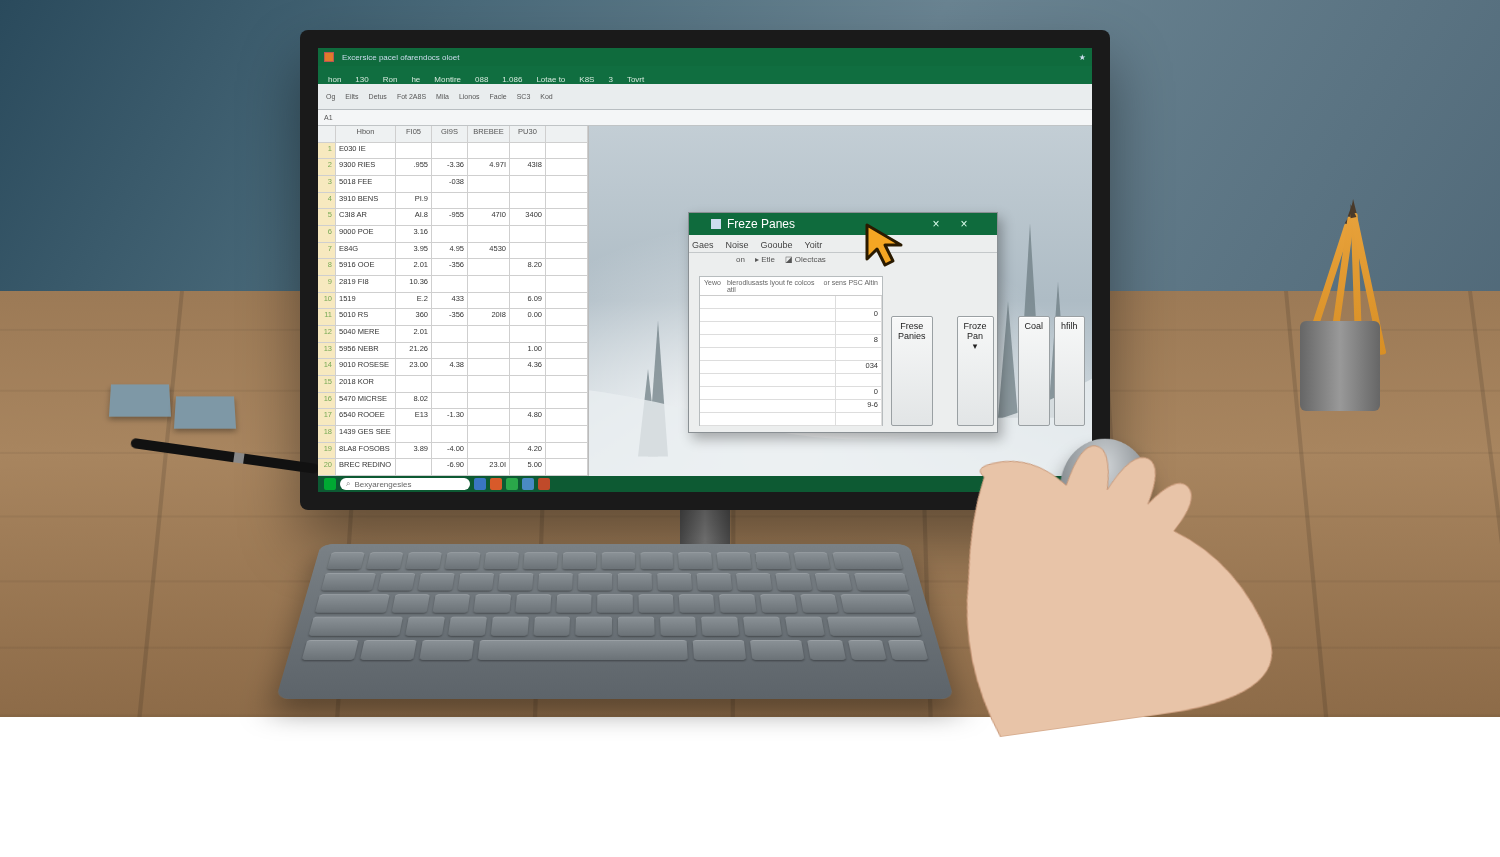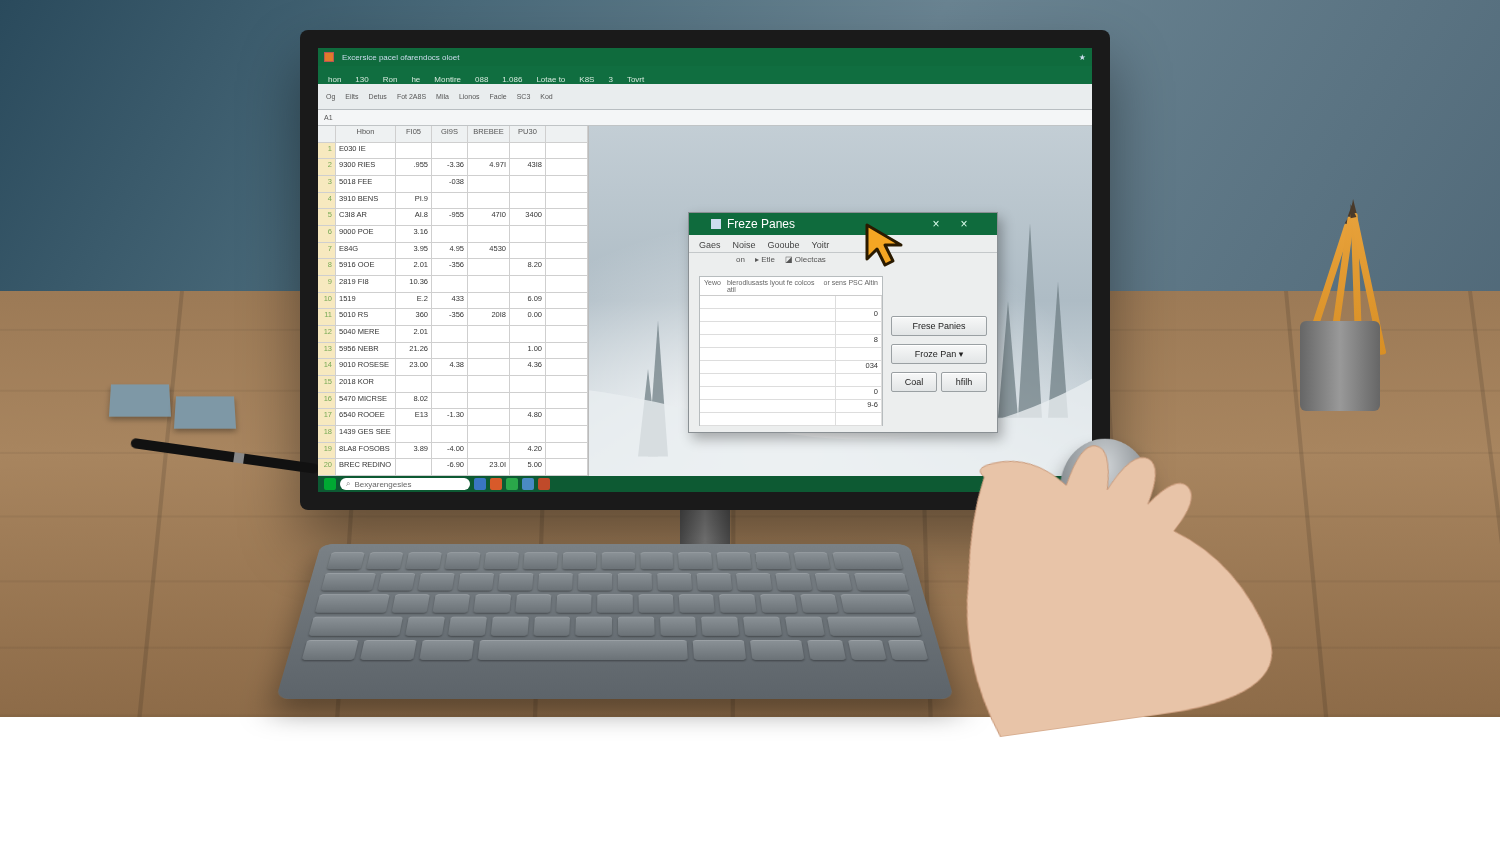--- a/index.html
+++ b/index.html
@@ -107,40 +107,40 @@
   .dialog .dlg-title {
     height: 22px; background: #0f6b3d; color:#fff; display:flex; align-items:center;
     padding: 0 22px; gap:6px; font-size: 12px; font-weight: 500;
   }
   .dialog .dlg-title .spacer { flex:1; }
   .dialog .dlg-title .winbtn {
     width: 22px; height: 18px; display:flex; align-items:center; justify-content:center;
     color:#dfe; font-size:12px; cursor:pointer;
   }
   .dialog .dlg-tabs {
-    display:flex; gap: 12px; padding: 5px 10px 2px; font-size:9px; color:#444;
+    display:flex; gap: 12px; padding: 5px 3px 2px; font-size:9px; color:#444;
     border-bottom: 1px solid #c4c8ca;
   }
   .dialog .dlg-sub {
     display:flex; gap: 10px; padding: 2px 10px 6px; font-size:8px; color:#555;margin-left:37px;
   }
   .dialog .dlg-body {
     display:flex; gap: 8px; padding: 6px 10px;
   }
   .dialog .preview {
     flex:1; background:#fff; border:1px solid #b7bcbe; height: 150px;
   }
   .dialog .preview-head {
     display:flex; font-size:7px; color:#666; border-bottom:1px solid #ccc; padding:2px 4px; gap:6px;
   }
   .dialog .preview-grid {
     display:grid; grid-template-columns: 1fr 46px;
   }
   .dialog .preview-grid div { border-right:1px solid #ddd; border-bottom:1px solid #ddd; font-size:7.5px; padding:0 3px; text-align:right; height:13px; color:#333;}
-  .dialog .side-btns { width: 96px; display:flex; flex-direction:column; gap:8px; padding-top:40px;}
+  .dialog .side-btns { width: 96px; display:flex; flex-direction:row; gap:24px; padding-top:40px;}
   .btn {
     background: linear-gradient(#f7f8f8,#e2e5e6); border:1px solid #9aa0a3;
     border-radius:2px; padding: 4px 6px; font-size:9px; color:#222; text-align:center;
     cursor:pointer; box-shadow: inset 0 1px 0 #fff;
   }
   .dialog .dlg-foot {
     display:flex; gap:8px; padding: 8px 10px 10px; border-top:1px solid #c4c8ca;
   }
   .dialog .dlg-foot .btn { min-width: 70px; }
   .dialog .dlg-foot .flex { flex:1; }

